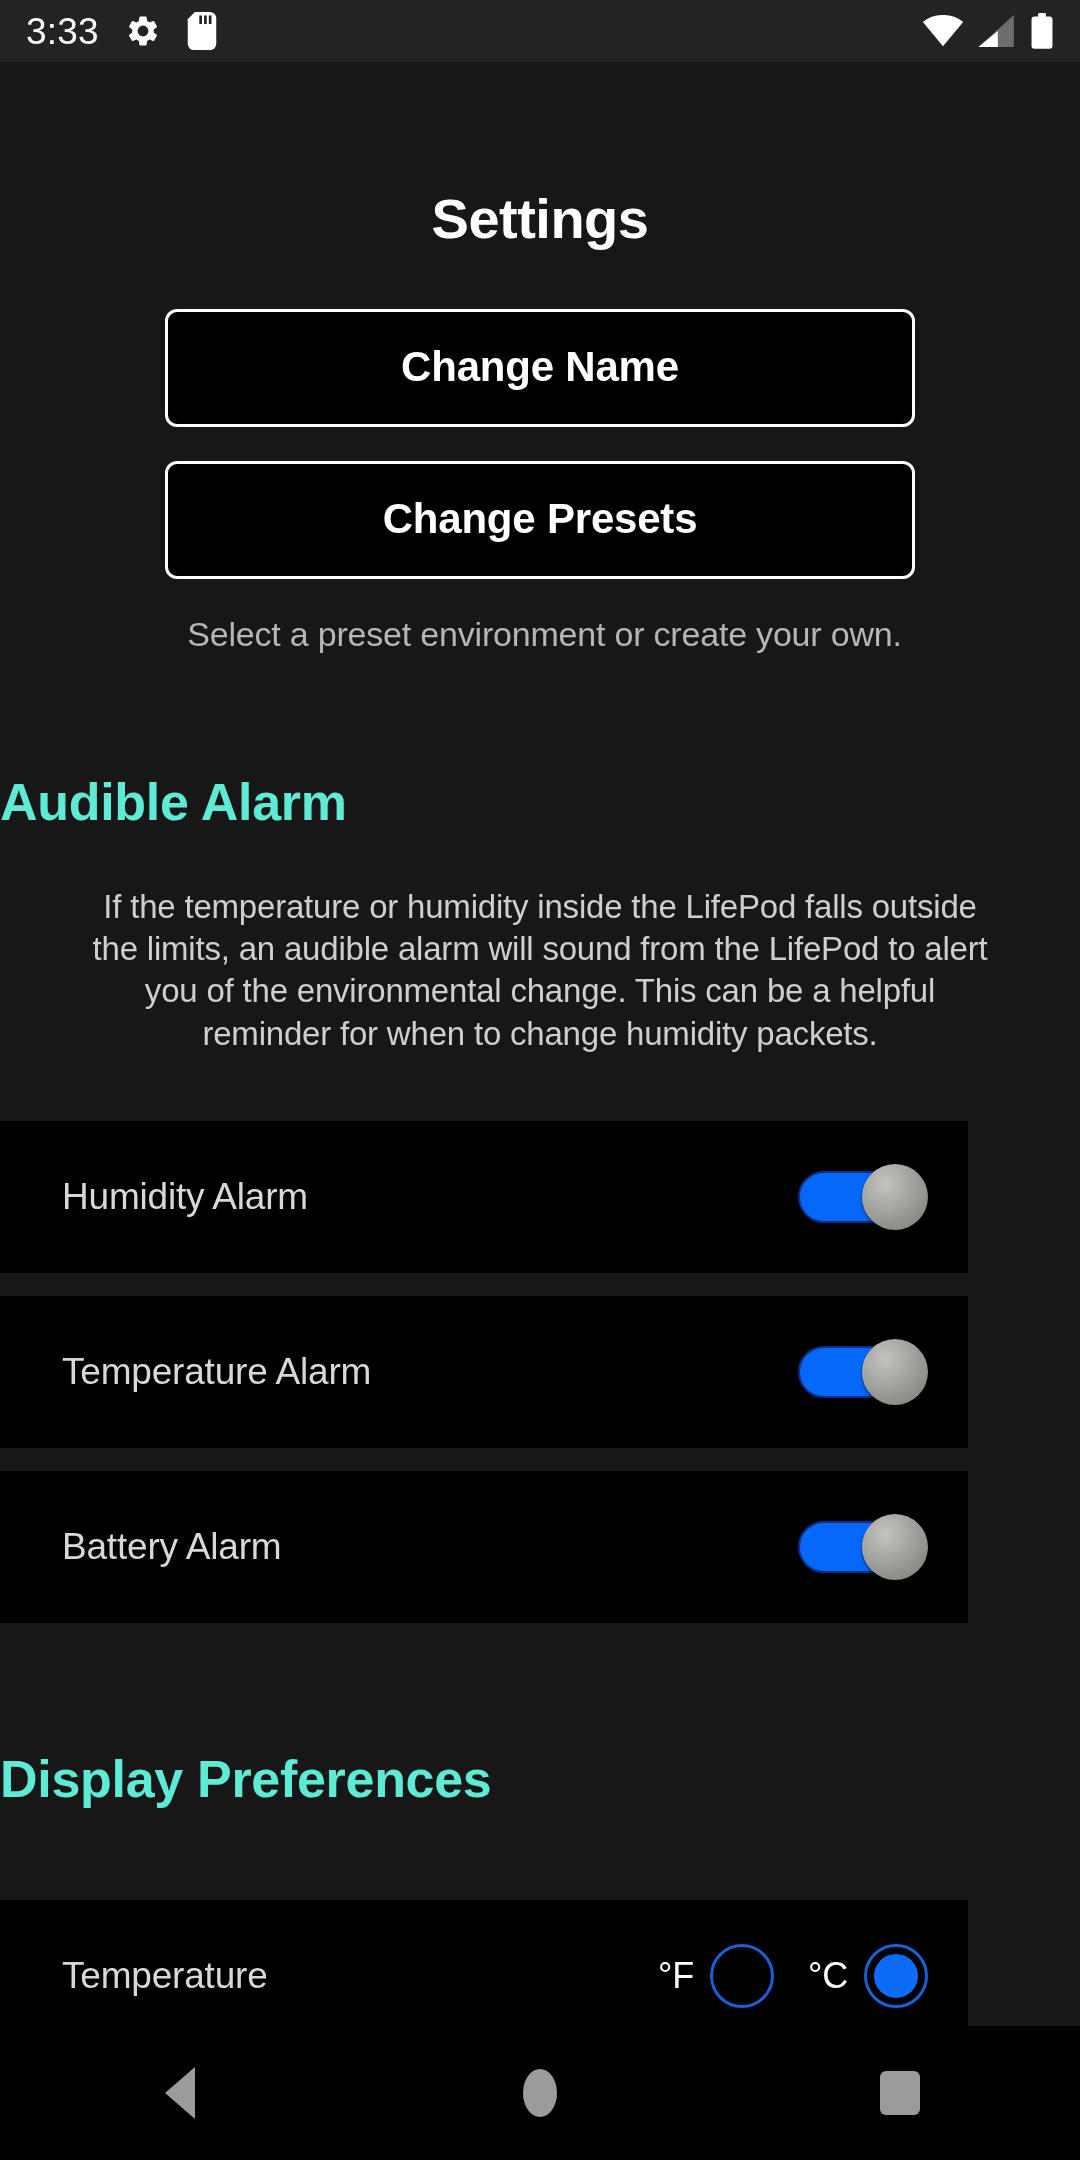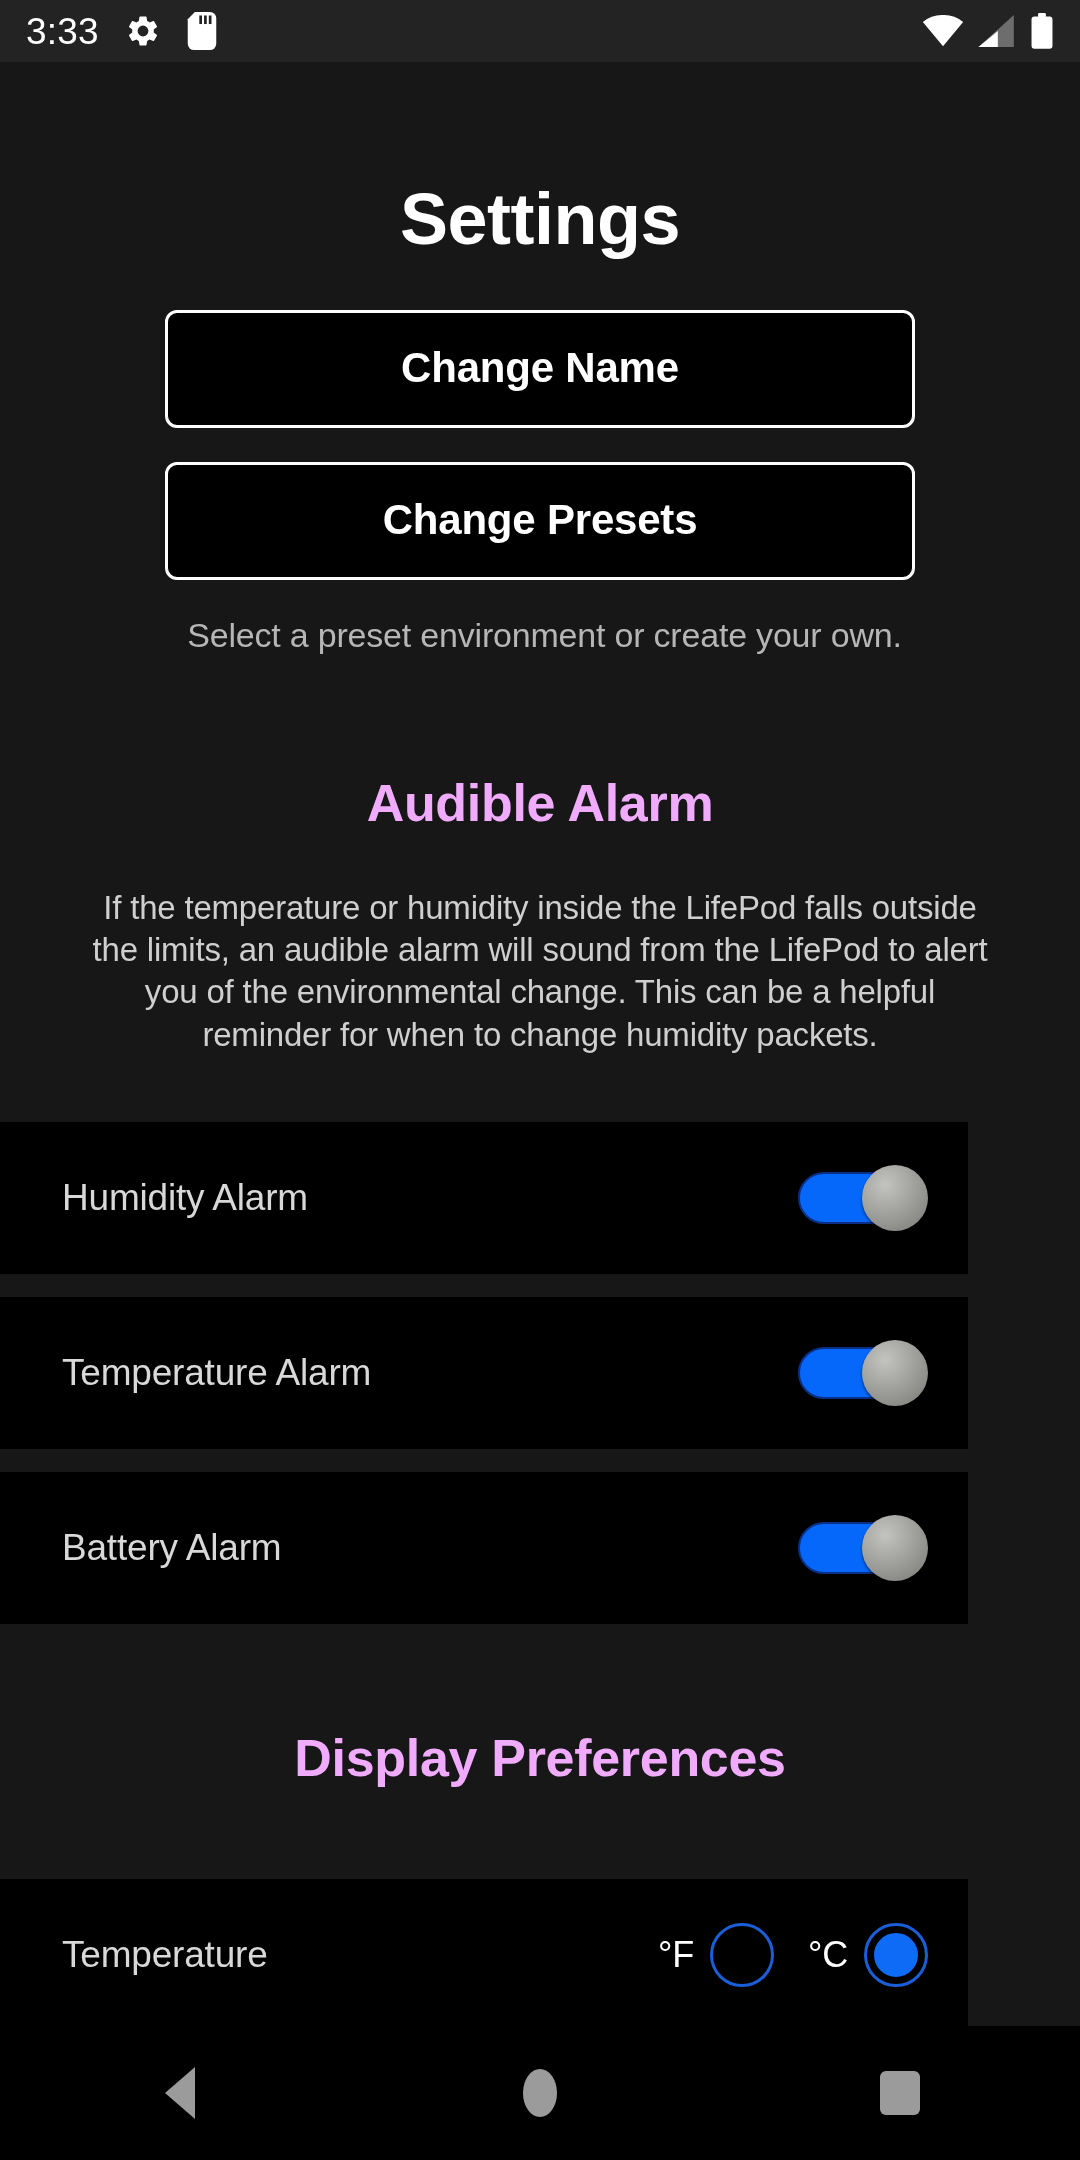--- a/index.html
+++ b/index.html
@@ -58,23 +58,23 @@
     top: 62px; left: 0;
     width: 1080px;
     height: 1964px;
     background: #171717;
     overflow: hidden;
   }
 
   .page-title {
     text-align: center;
     color: #ffffff;
-    font-size: 72px;
+    font-size: 56px;
     font-weight: bold;
-    margin: 4px;
+    margin: 12px;
     padding-top: 112px;
     letter-spacing: -0.5px;
   }
 
   .btn-outline {
     display: block;
     box-sizing: border-box;
     width: 750px;
     margin: 0 auto;
     background: #000000;
@@ -96,22 +96,21 @@
     text-align: center;
     color: #b6b6b6;
     font-size: 34px;
     margin: 0;
     padding-top: 36px;
     letter-spacing: -0.2px;
     padding-left: 9px;
   }
 
   .section-title {
-    text-align: center;
-    color: #f0abfc;
+    color: #5eead4;
     font-size: 52px;
     font-weight: bold;
     margin: 0;
     padding-top: 118px;
     letter-spacing: -0.3px;
   }
 
   .section-desc {
     color: #cfcfcf;
     font-size: 33px;
@@ -352,21 +351,21 @@
         <span class="row-label">Battery Alarm</span>
         <span class="row-spacer"></span>
         <span class="toggle">
           <span class="track"></span>
           <span class="thumb"></span>
         </span>
       </div>
 
     </div>
 
-    <h2 class="section-title" style="padding-top:104px;">Display Preferences</h2>
+    <h2 class="section-title" style="padding-top:78px;margin-top:48px;">Display Preferences</h2>
 
     <div class="rows-wrap" style="margin-top:91px;">
       <div class="row">
         <span class="row-label">Temperature</span>
         <span class="row-spacer"></span>
         <span class="radio-group">
           <span class="radio-label">°F</span>
           <span class="radio"></span>
           <span class="radio-label second">°C</span>
           <span class="radio selected"></span>

